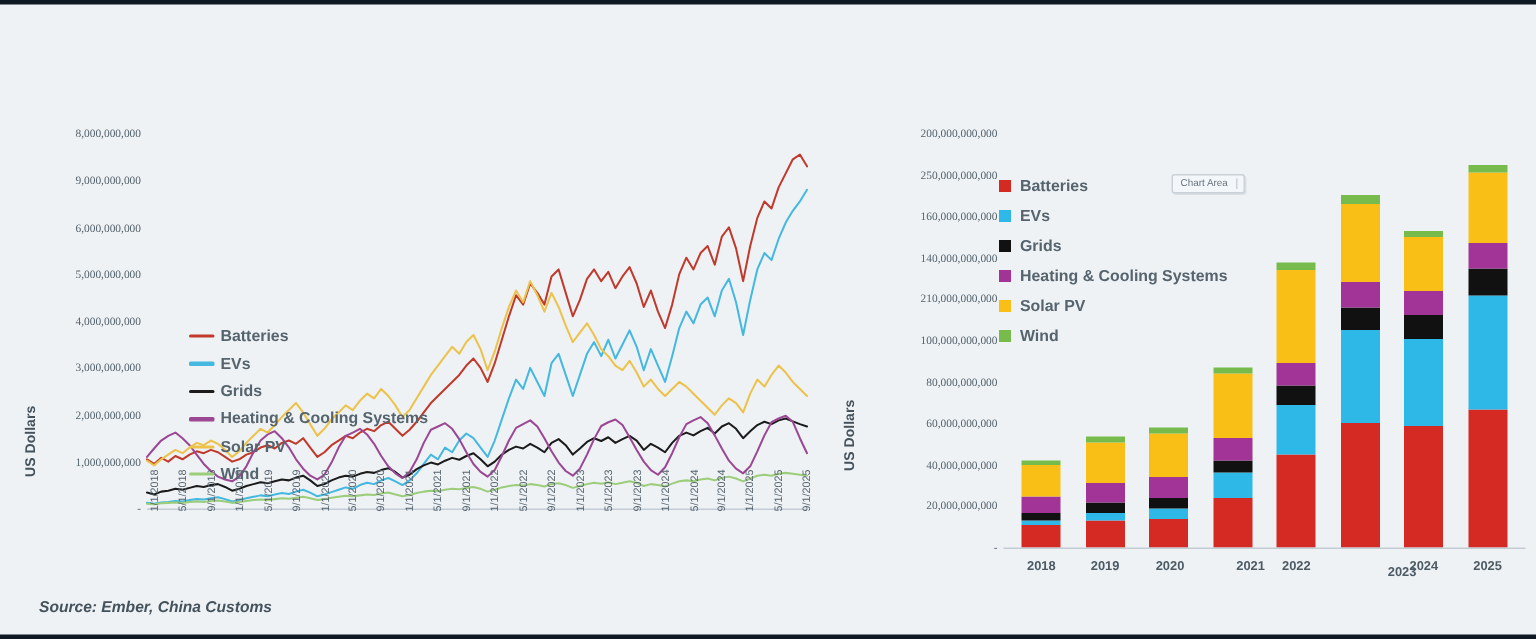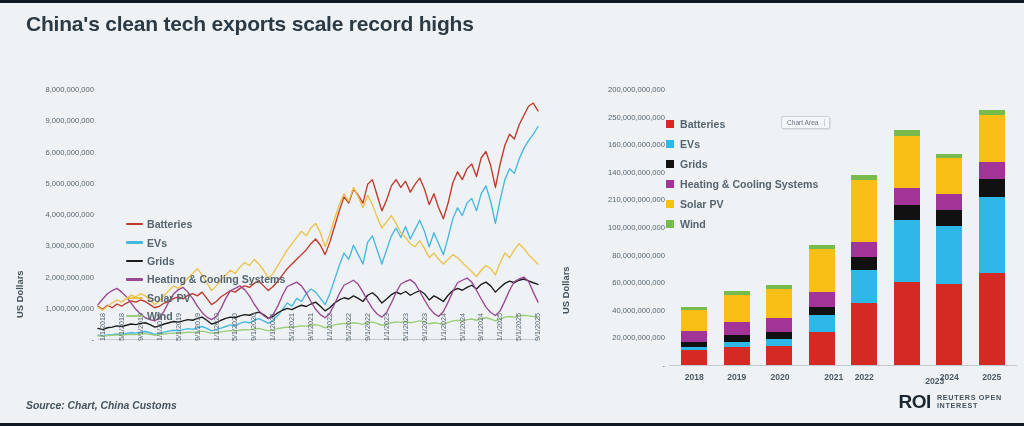--- a/index.html
+++ b/index.html
@@ -32,21 +32,21 @@
   .ptitle{
     position:absolute;font-size:12.6px;font-weight:bold;color:#3b4a55;
     white-space:nowrap;
   }
   #title-left{left:135px;top:66px;}
   #title-right{left:608px;top:66px;}
 
   
   .ytick{
     position:absolute;right:0;font-size:7.6px;color:#56646e;
-    white-space:nowrap;transform:translateY(-50%);text-align:right;
+    white-space:nowrap;transform:translateY(-50%);text-align:right;font-family:Liberation Serif, serif;
   }
   .axlabel{
     position:absolute;font-size:9.4px;font-weight:bold;color:#44525c;
     transform-origin:50% 50%;white-space:nowrap;
   }
   
   #chart-left{position:absolute;left:0;top:86px;width:545px;height:300px;}
   #left-ylab{left:-4px;top:176px;transform:rotate(-90deg) translate(-50%,0);}
   #left-yaxis{position:absolute;left:22px;top:0;width:72px;height:250px;}
   #left-plot{
@@ -103,21 +103,20 @@
             font-family:"Liberation Sans",sans-serif;}
   #roi-words{margin-left:6px;line-height:8.5px;}
   #roi-words div{font-size:7.2px;font-weight:bold;color:#44525c;letter-spacing:.7px;}
 </style>
 </head>
 <body>
 
 <div class="frame">
 
   <div class="hdr">
-    <h1>China's clean tech exports scale record highs</h1>
   </div>
 
 
   <div id="chart-left">
     <div class="axlabel" id="left-ylab">US Dollars</div>
     <div id="left-yaxis">
         <div class="ytick" style="top: 250px; width: 72px;">-</div>
         <div class="ytick" style="top: 218.75px; width: 72px;">1,000,000,000</div>
         <div class="ytick" style="top: 187.5px; width: 72px;">2,000,000,000</div>
         <div class="ytick" style="top: 156.25px; width: 72px;">3,000,000,000</div>
@@ -309,21 +308,14 @@
           <span class="ltext">Solar PV</span>
         </div>
         <div class="lrow">
           <span class="lsw" style="background: rgb(118, 187, 75);"></span>
           <span class="ltext">Wind</span>
         </div>
       </div>
     <div id="chart-area-tip">Chart Area</div>
   </div>
 
-  <div id="source">Source:  Chart, China Customs</div>
-  <div id="roi-logo">
-    <div id="roi-mark">ROI</div>
-    <div id="roi-words">
-      <div>REUTERS OPEN</div>
-      <div>INTEREST</div>
-    </div>
-  </div>
+  <div id="source">Source:  Ember, China Customs</div>
 </div>
 
 </body></html>

